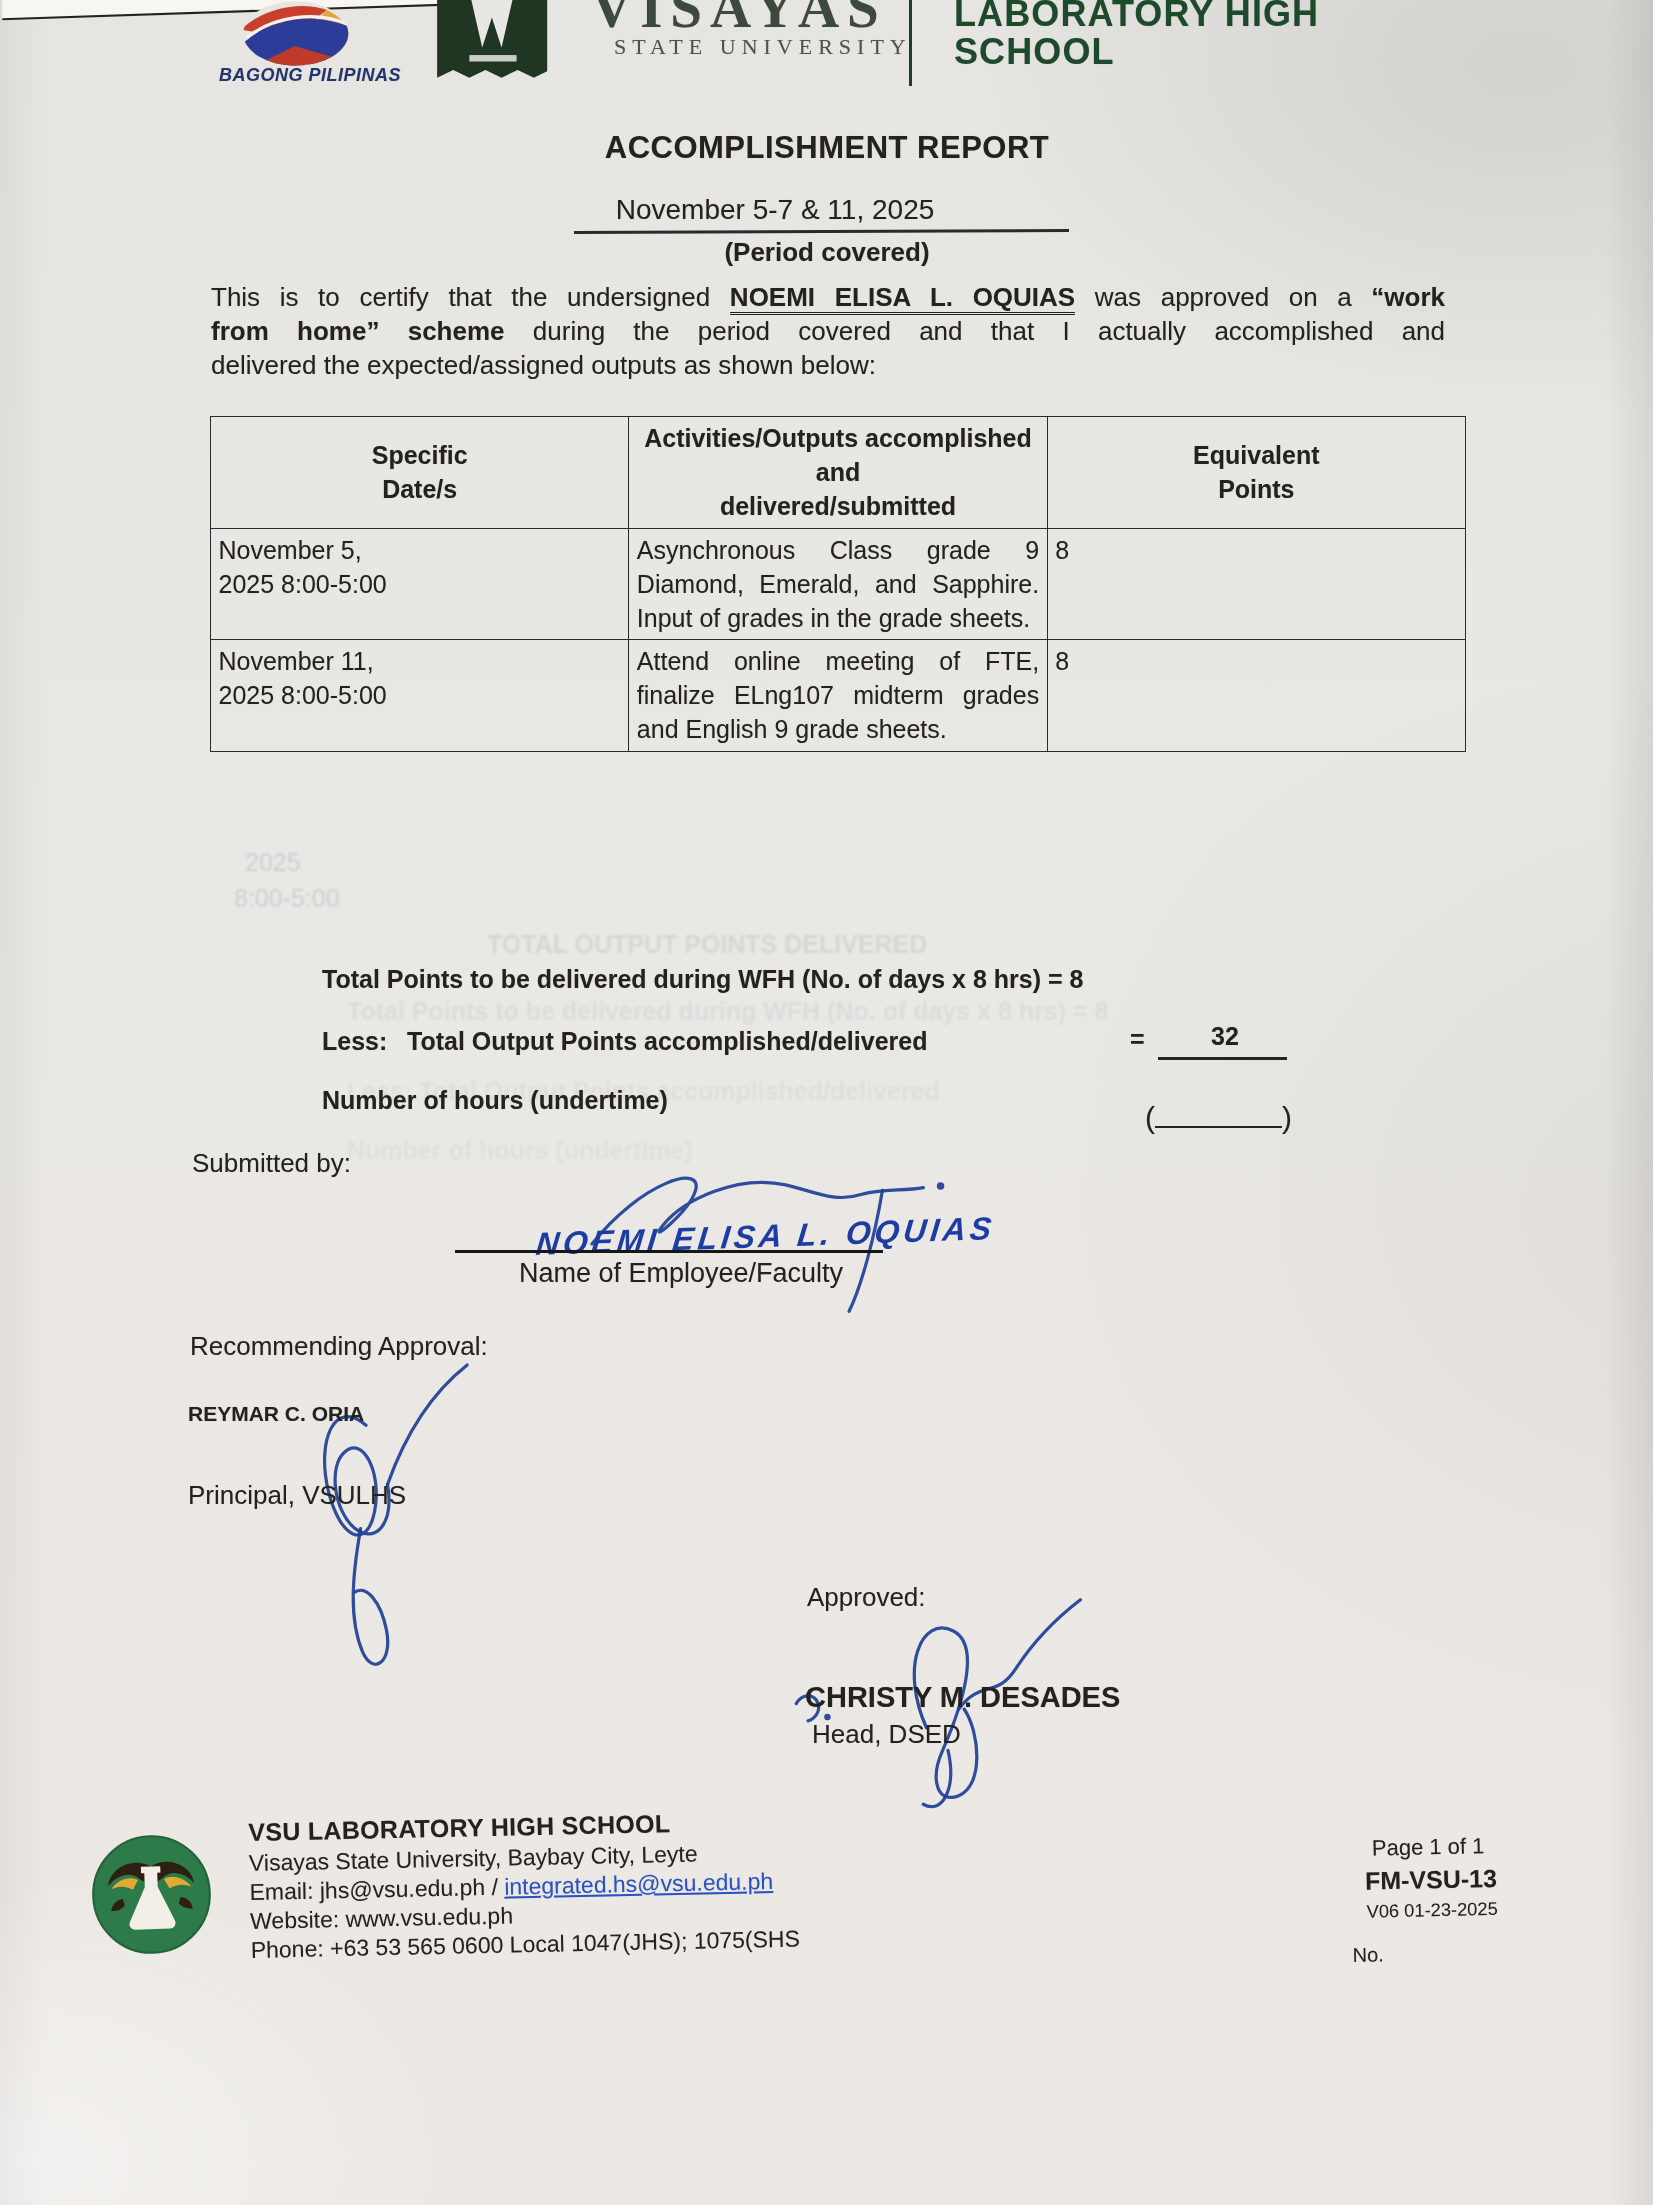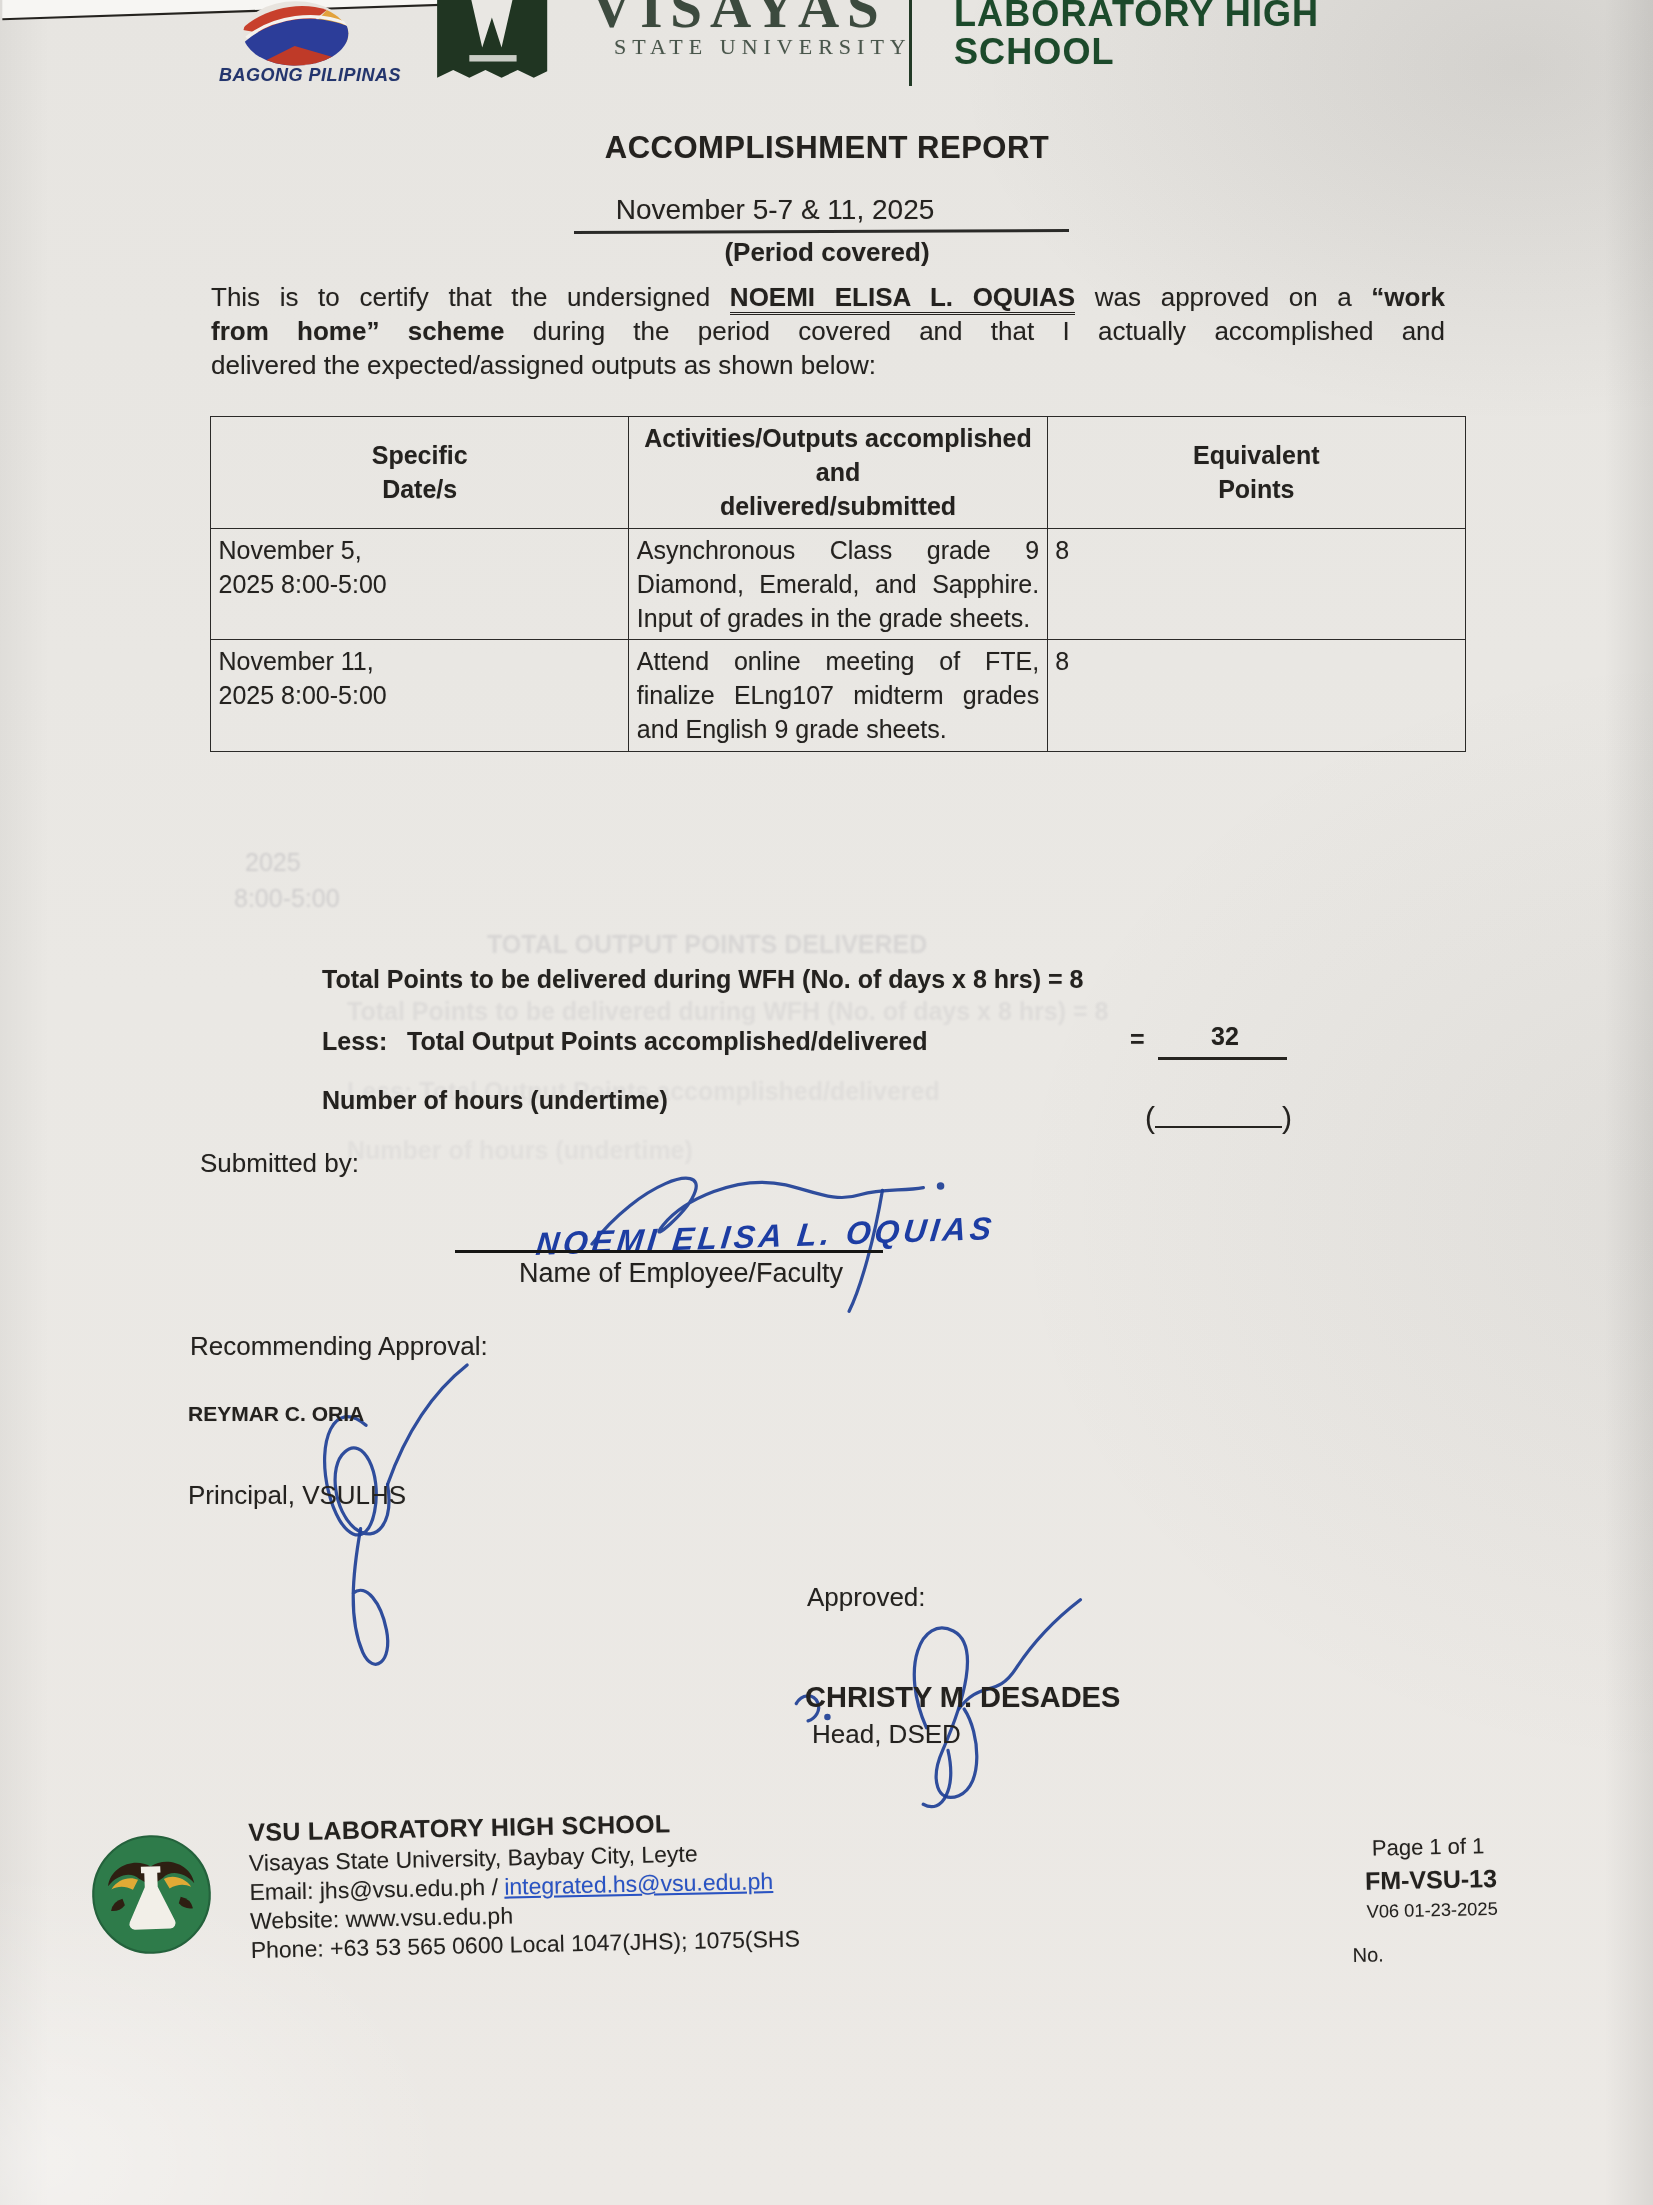--- a/index.html
+++ b/index.html
@@ -61,21 +61,21 @@
   
   .ghost{position:absolute;color:#3c3c52;filter:blur(1.1px);font-size:25px;font-weight:bold;white-space:nowrap;}
   #g1{left:245px;top:848px;opacity:.15;font-weight:400;}
   #g2{left:234px;top:884px;opacity:.15;font-weight:400;}
   #g3{left:487px;top:930px;opacity:.10;}
   #g4{left:347px;top:997px;opacity:.07;}
   #g5{left:347px;top:1077px;opacity:.06;}
   #g6{left:347px;top:1136px;opacity:.05;}
   
   .lbl{font-size:26px;}
-  #submitted-label{left:192px;top:1148px;margin-left:8px;}
+  #submitted-label{left:192px;top:1148px;}
   #emp-sig-script{left:536px;top:1218px;font-size:32px;font-weight:600;font-style:italic;color:#1d3da3;letter-spacing:3.8px;transform:rotate(-2deg) skewX(-8deg);white-space:nowrap;}
   #emp-line{left:455px;top:1250px;width:428px;height:2.7px;background:#161614;}
   #emp-name-label{left:463px;top:1258px;width:436px;text-align:center;font-size:27px;}
   #recommend-label{left:190px;top:1331px;}
   #oria-name{left:188px;top:1402px;font-size:21px;font-weight:bold;}
   #oria-title{left:188px;top:1480px;font-size:26px;}
   #approved-label{left:807px;top:1582px;}
   #desades-name{left:805px;top:1681px;font-size:29px;font-weight:bold;}
   #desades-title{left:812px;top:1719px;font-size:26px;}
   svg.sig{overflow:visible;}

